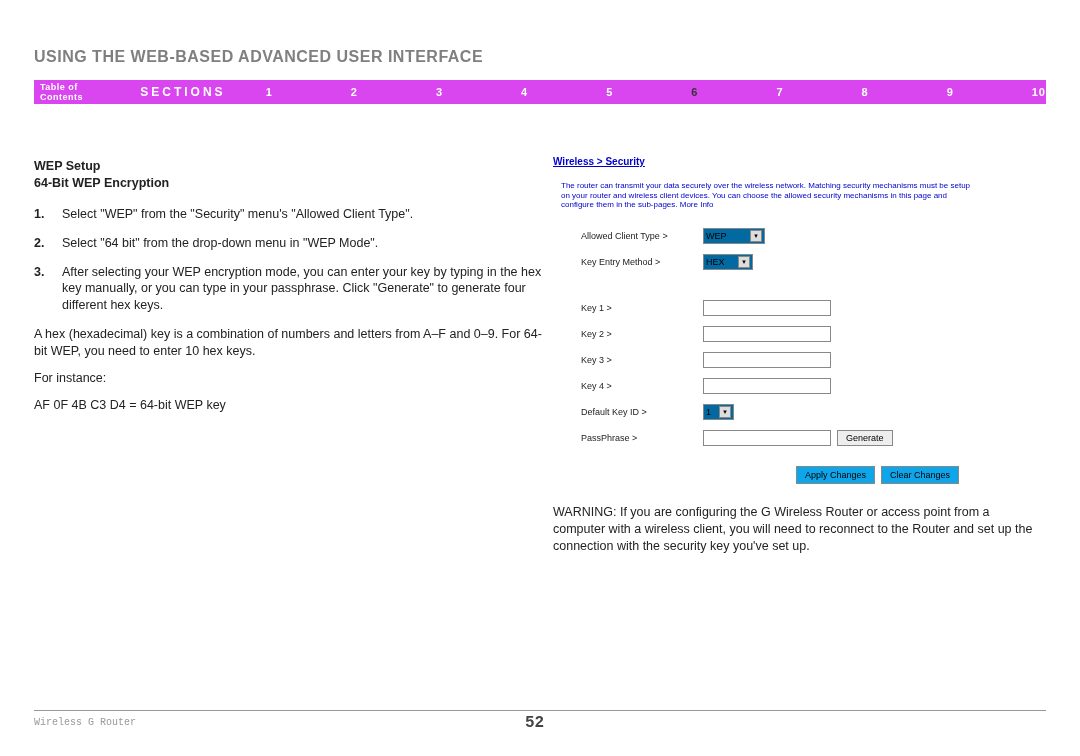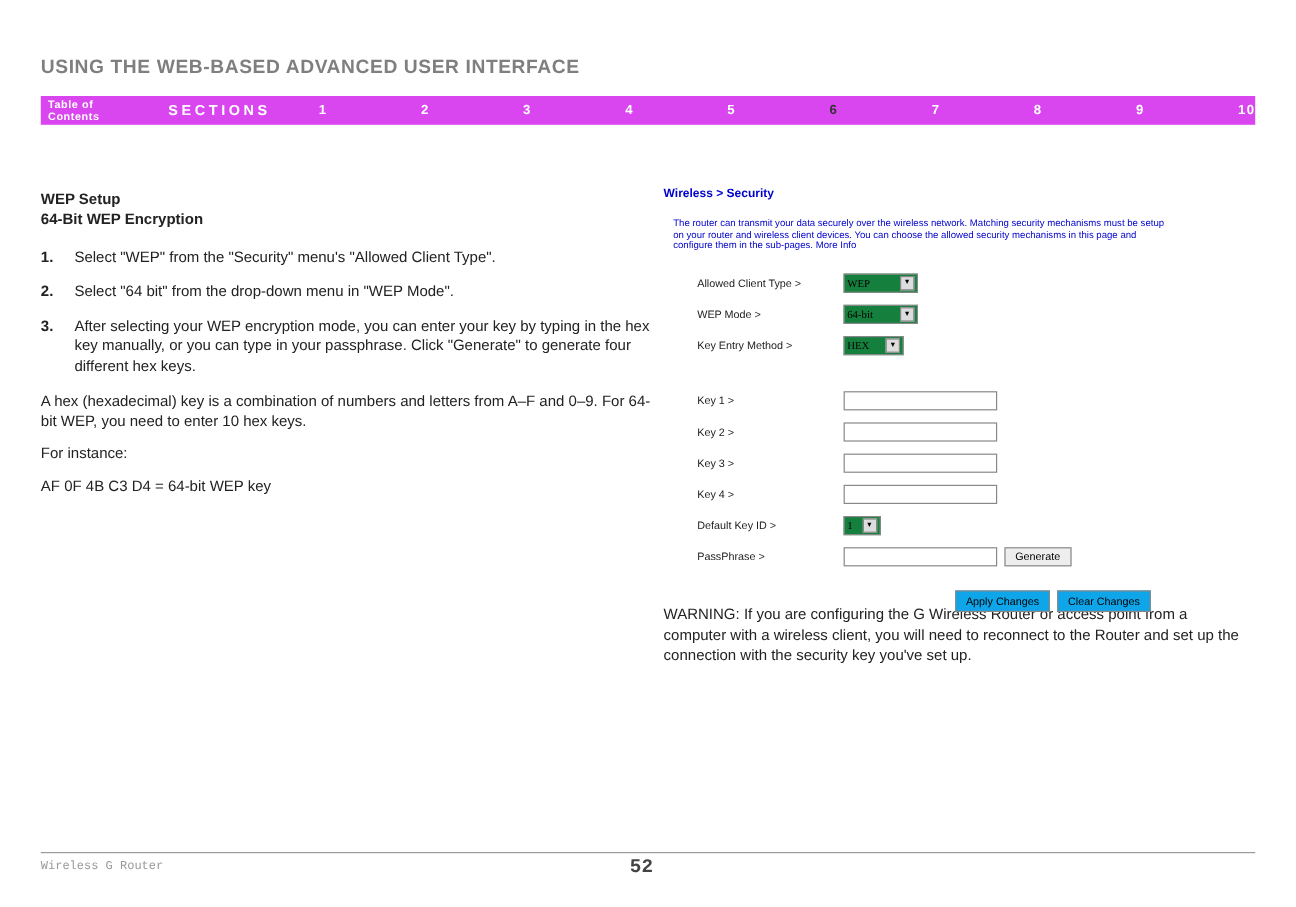--- a/index.html
+++ b/index.html
@@ -84,21 +84,21 @@
   .bold { font-weight: normal; }
   .col-right { width: 484px; }
   .screenshot {
     border: 0;
     font-size: 9px;
     color: #000;
     position: relative;
     width: 418px;
     height: 320px;
   }
-  .crumb { color: #0000cc; font-weight: bold; font-size: 10px; }
+  .crumb { color: #0000cc; font-weight: bold; font-size: 10px; text-decoration: underline; }
   .intro {
     margin-top: 14px;
     font-size: 8px;
     color: #0000cc;
     line-height: 1.2;
     padding-left: 8px;
   }
   .form-area { margin-top: 16px; }
   .form-row {
     display: flex;
@@ -114,23 +114,22 @@
     color: #222;
   }
   .select-box {
     border: 1px solid #888;
     font-size: 9px;
     height: 16px;
     padding: 0 2px;
     display: inline-flex;
     align-items: center;
     justify-content: space-between;
-    background: #15803d;
+    background: #0369a1;
     min-width: 50px;
-    font-family: Liberation Serif, serif;
   }
   .select-box.wide { min-width: 62px; }
   .select-box .sel-value { padding-right: 6px; }
   .select-arrow {
     width: 12px;
     height: 12px;
     background: #ddd;
     border: 1px solid #888;
     display: inline-flex;
     align-items: center;
@@ -255,27 +254,20 @@
 
         <div class="form-area">
           <div class="form-row">
             <div class="form-label">Allowed Client Type &gt;</div>
             <div class="select-box wide">
               <span class="sel-value">WEP</span>
               <span class="select-arrow">▾</span>
             </div>
           </div>
           <div class="form-row">
-            <div class="form-label">WEP Mode &gt;</div>
-            <div class="select-box wide">
-              <span class="sel-value">64-bit</span>
-              <span class="select-arrow">▾</span>
-            </div>
-          </div>
-          <div class="form-row">
             <div class="form-label">Key Entry Method &gt;</div>
             <div class="select-box">
               <span class="sel-value">HEX</span>
               <span class="select-arrow">▾</span>
             </div>
           </div>
 
           <div class="spacer"></div>
 
           <div class="form-row">

